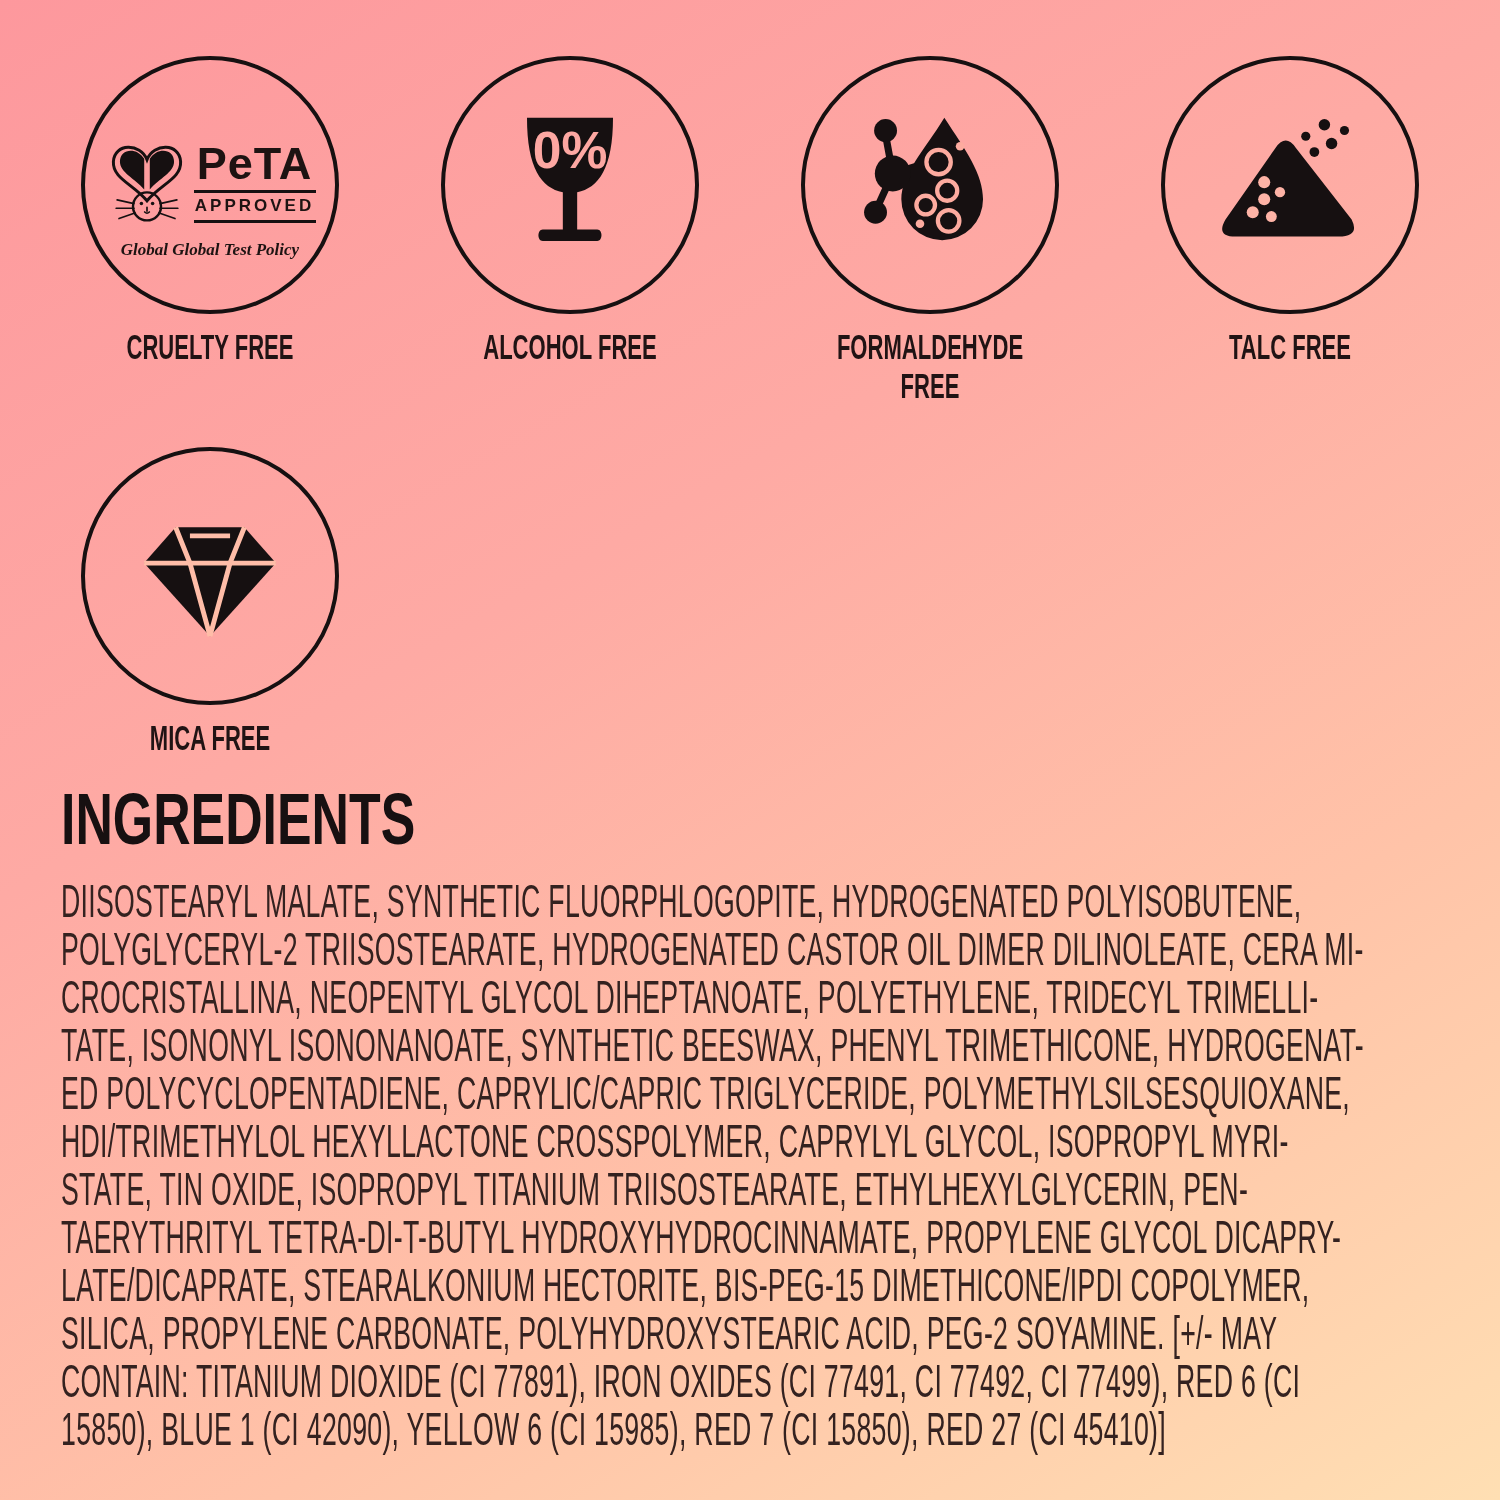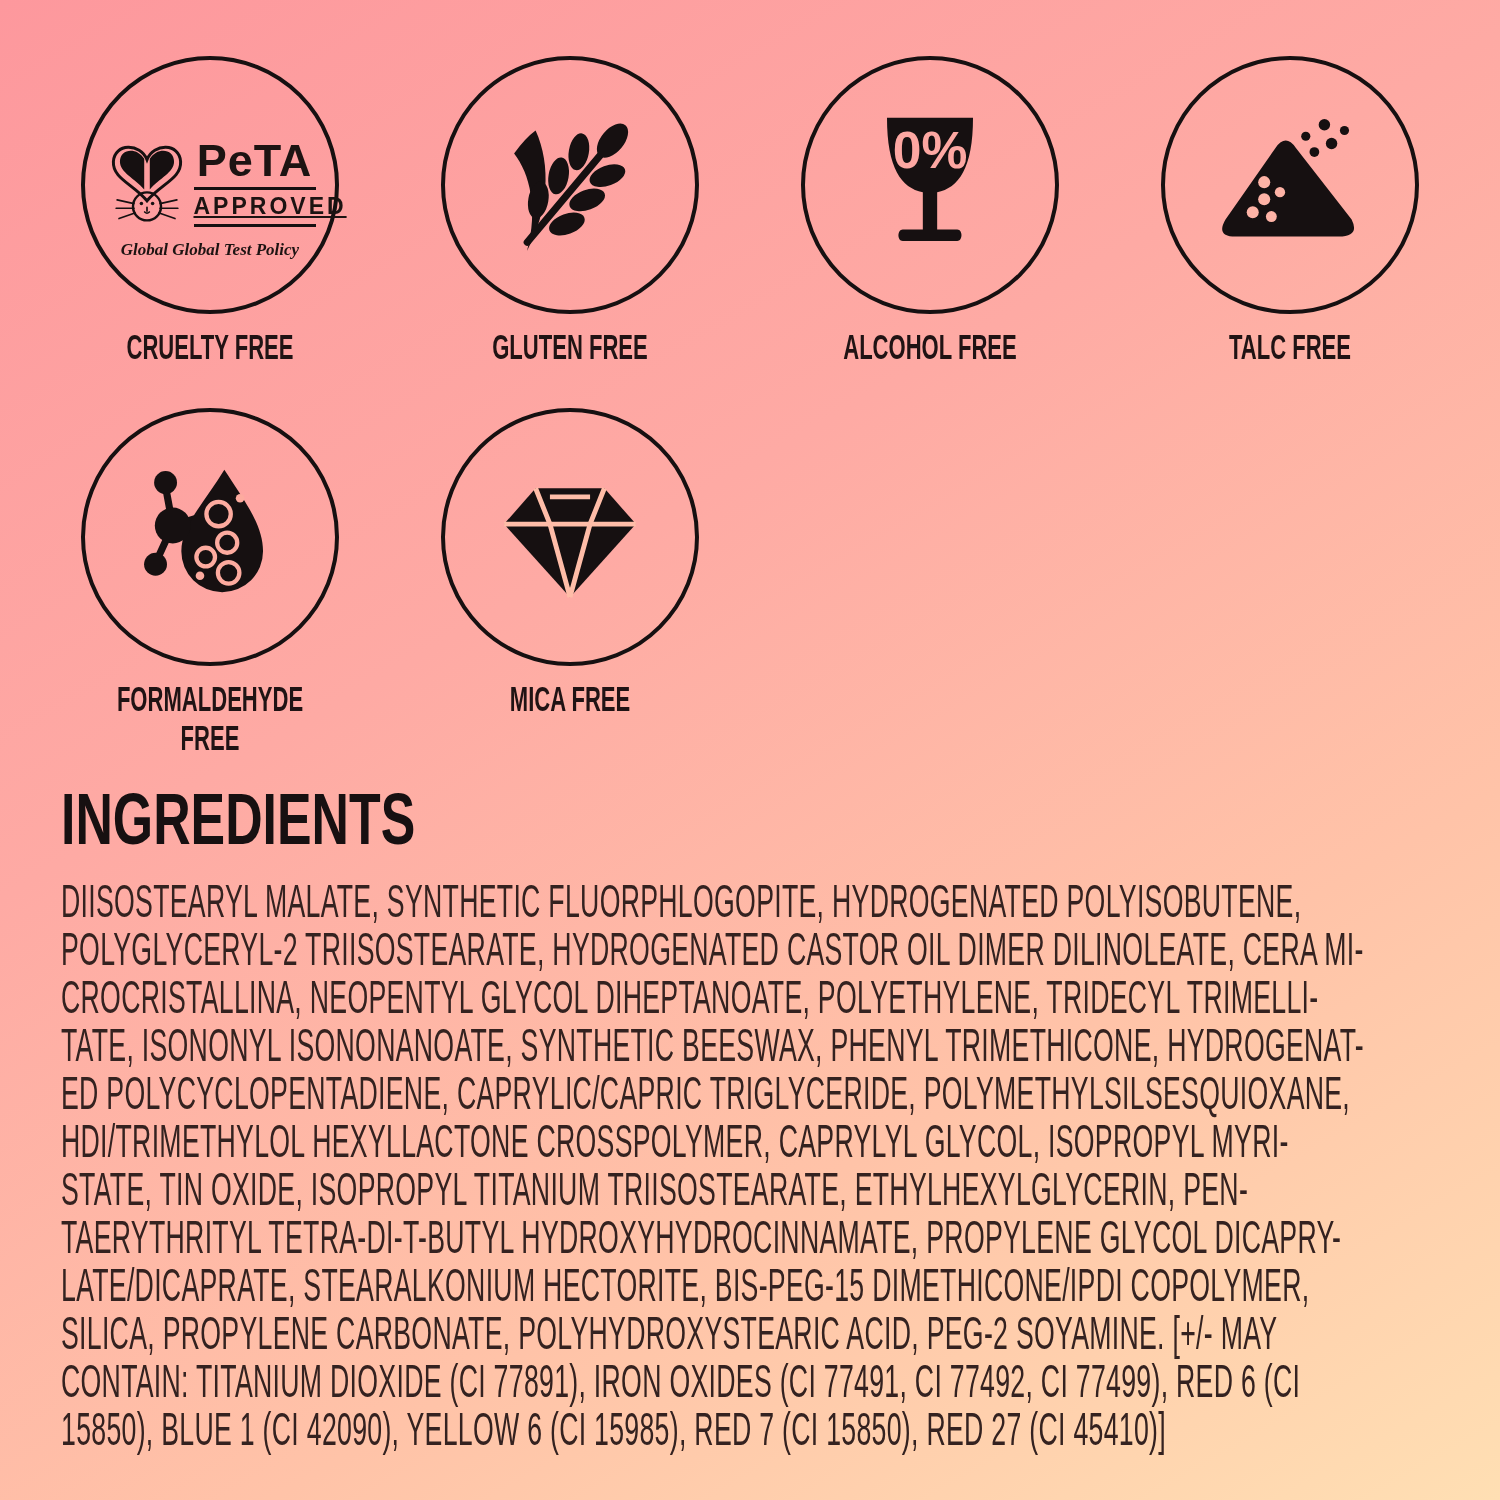--- a/index.html
+++ b/index.html
@@ -28,21 +28,21 @@
     transform: scaleX(0.63); transform-origin: 50% 0;
   }
   .icon-svg { display: block; }
 
   
   .peta { display: flex; flex-direction: column; align-items: center; width: 212px; margin-top: 24px; }
   .peta-top { display: flex; align-items: center; gap: 5px; }
   .peta-col { display: flex; flex-direction: column; width: 122px; }
   .peta-brand { font-size: 45px; font-weight: bold; line-height: 1; letter-spacing: 1px; text-align: center; }
   .peta-rule { height: 3px; background: #161011; border: none; margin: 4px 0 3px 0; width: 100%; }
-  .peta-approved { font-size: 23px; font-weight: bold; letter-spacing: 3px; text-align: center; text-decoration: underline; }
+  .peta-approved { font-size: 17px; font-weight: bold; letter-spacing: 3px; text-align: center; }
   .peta-policy {
     font-family: "Liberation Serif", serif; font-style: italic; font-weight: bold;
     font-size: 17px; margin-top: 7px; white-space: nowrap;
   }
 
   
   .ingredients { padding: 26px 0 0 61px; }
   .ing-heading {
     font-size: 72px; font-weight: bold; line-height: 1; color: #171011;
     transform: scaleX(0.72); transform-origin: 0 50%; white-space: nowrap;
@@ -79,49 +79,52 @@
             <div class="peta-approved">APPROVED</div>
             <div class="peta-rule"></div>
           </div>
         </div>
         <div class="peta-policy">Global Global Test Policy</div>
       </div>
     </div>
     <div class="badge-label">CRUELTY FREE</div>
   </div>
 
-  <div class="badge">
-    <div class="badge-circle">
-      <svg class="icon-svg" width="172" height="172" viewBox="0 0 120 120">
-        <path d="M36 22 C47 46 45 78 30 106 C38 77 32 52 21 38 Q29 27 36 22 Z" fill="#161011"></path>
-        <g transform="rotate(40 62 62)" fill="#161011">
-          <rect x="59.5" y="16" width="5" height="98" rx="2.5"></rect>
-          <ellipse cx="62" cy="19" rx="8" ry="14"></ellipse>
-          <ellipse cx="49" cy="40" rx="7" ry="13" transform="rotate(-30 49 40)"></ellipse>
-          <ellipse cx="75" cy="40" rx="7" ry="13" transform="rotate(30 75 40)"></ellipse>
-          <ellipse cx="49" cy="62" rx="7" ry="13" transform="rotate(-30 49 62)"></ellipse>
-          <ellipse cx="75" cy="62" rx="7" ry="13" transform="rotate(30 75 62)"></ellipse>
-          <ellipse cx="49" cy="84" rx="7" ry="13" transform="rotate(-30 49 84)"></ellipse>
-          <ellipse cx="75" cy="84" rx="7" ry="13" transform="rotate(30 75 84)"></ellipse>
-        </g>
-      </svg>
-    </div>
-    <div class="badge-label">GLUTEN FREE</div>
-  </div>
 
   <div class="badge">
     <div class="badge-circle">
       <svg class="icon-svg" width="172" height="172" viewBox="0 0 120 120">
         <path d="M30 13 H90 C90 48 80 62 65 65 L65 91 H79 C83 91 83 99 79 99 H41 C37 99 37 91 41 91 H55 L55 65 C40 62 30 48 30 13 Z" fill="#161011"></path>
         <text x="60" y="48" text-anchor="middle" font-size="36" font-weight="bold" fill="#fda7a2" font-family="Liberation Sans, sans-serif">0%</text>
       </svg>
     </div>
     <div class="badge-label">ALCOHOL FREE</div>
   </div>
 
+
+  <div class="badge">
+    <div class="badge-circle">
+      <svg class="icon-svg" width="172" height="172" viewBox="0 0 120 120">
+        <path d="M34 52 L29 25 M34 52 L23 76 M34 52 L60 44" stroke="#161011" stroke-width="5"></path>
+        <path d="M70 13 C85 36 97 52 97 70 A28.5 28.5 0 0 1 40 70 C40 52 56 36 70 13 Z" fill="#161011"></path>
+        <circle cx="34" cy="52" r="12.5" fill="#161011"></circle>
+        <circle cx="29" cy="22" r="8" fill="#161011"></circle>
+        <circle cx="22" cy="79" r="8" fill="#161011"></circle>
+        <g fill="none" stroke="#fdab9f" stroke-width="3">
+          <circle cx="66" cy="44" r="8.5"></circle>
+          <circle cx="72" cy="64" r="7"></circle>
+          <circle cx="57" cy="74" r="6.5"></circle>
+          <circle cx="73" cy="85" r="7.5"></circle>
+        </g>
+        <circle cx="81" cy="33" r="3" fill="#fdab9f"></circle>
+        <circle cx="53" cy="87" r="3" fill="#fdab9f"></circle>
+      </svg>
+    </div>
+    <div class="badge-label">FORMALDEHYDE FREE</div>
+  </div>
 
   <div class="badge">
     <div class="badge-circle">
       <svg class="icon-svg" width="172" height="172" viewBox="0 0 120 120">
         <path d="M50 34 Q57 24 64 34 L103 84 Q109 96 94 96 L22 96 Q8 96 15 84 Z" fill="#161011"></path>
         <g fill="#feb3a6">
           <circle cx="42" cy="58" r="4.2"></circle>
           <circle cx="42" cy="70" r="4.2"></circle>
           <circle cx="53" cy="65" r="3.6"></circle>
           <circle cx="34" cy="79" r="4.2"></circle>
@@ -130,41 +133,20 @@
         <g fill="#161011">
           <circle cx="71" cy="26" r="3.2"></circle>
           <circle cx="84" cy="18" r="4"></circle>
           <circle cx="77" cy="37" r="3.4"></circle>
           <circle cx="89" cy="31" r="4"></circle>
           <circle cx="98" cy="22" r="3.2"></circle>
         </g>
       </svg>
     </div>
     <div class="badge-label">TALC FREE</div>
-  </div>
-
-  <div class="badge">
-    <div class="badge-circle">
-      <svg class="icon-svg" width="172" height="172" viewBox="0 0 120 120">
-        <path d="M34 52 L29 25 M34 52 L23 76 M34 52 L60 44" stroke="#161011" stroke-width="5"></path>
-        <path d="M70 13 C85 36 97 52 97 70 A28.5 28.5 0 0 1 40 70 C40 52 56 36 70 13 Z" fill="#161011"></path>
-        <circle cx="34" cy="52" r="12.5" fill="#161011"></circle>
-        <circle cx="29" cy="22" r="8" fill="#161011"></circle>
-        <circle cx="22" cy="79" r="8" fill="#161011"></circle>
-        <g fill="none" stroke="#fdab9f" stroke-width="3">
-          <circle cx="66" cy="44" r="8.5"></circle>
-          <circle cx="72" cy="64" r="7"></circle>
-          <circle cx="57" cy="74" r="6.5"></circle>
-          <circle cx="73" cy="85" r="7.5"></circle>
-        </g>
-        <circle cx="81" cy="33" r="3" fill="#fdab9f"></circle>
-        <circle cx="53" cy="87" r="3" fill="#fdab9f"></circle>
-      </svg>
-    </div>
-    <div class="badge-label">FORMALDEHYDE FREE</div>
   </div>
 
   <div class="badge">
     <div class="badge-circle">
       <svg class="icon-svg" width="172" height="172" viewBox="0 0 120 120">
         <path d="M36 26 L84 26 L106 51 L60 102 L14 51 Z" fill="#161011"></path>
         <g stroke="#ffbda8" stroke-width="3.4" fill="none">
           <path d="M14 51 L106 51"></path>
           <path d="M36 26 L46 51 L60 102"></path>
           <path d="M84 26 L74 51 L60 102"></path>

